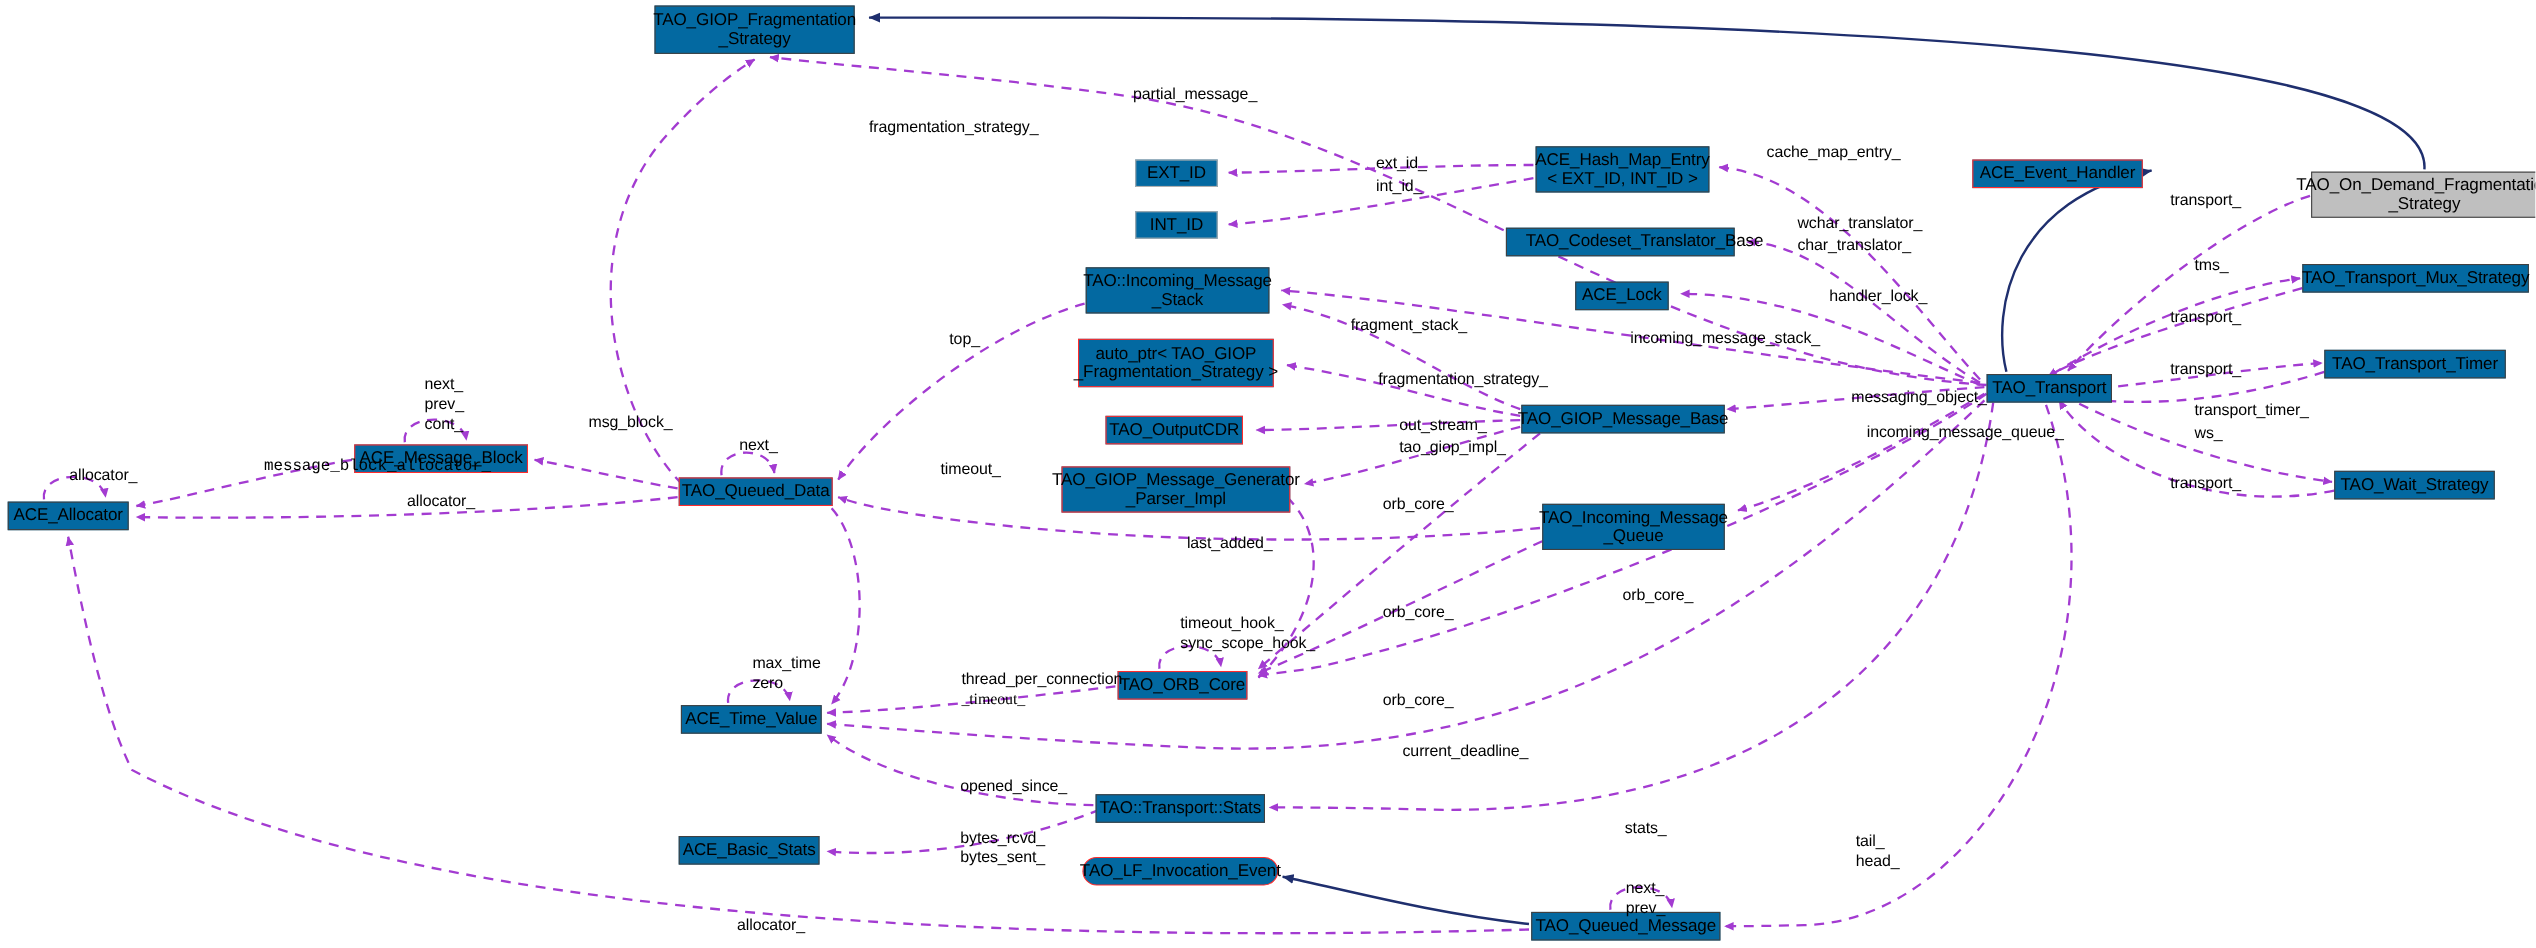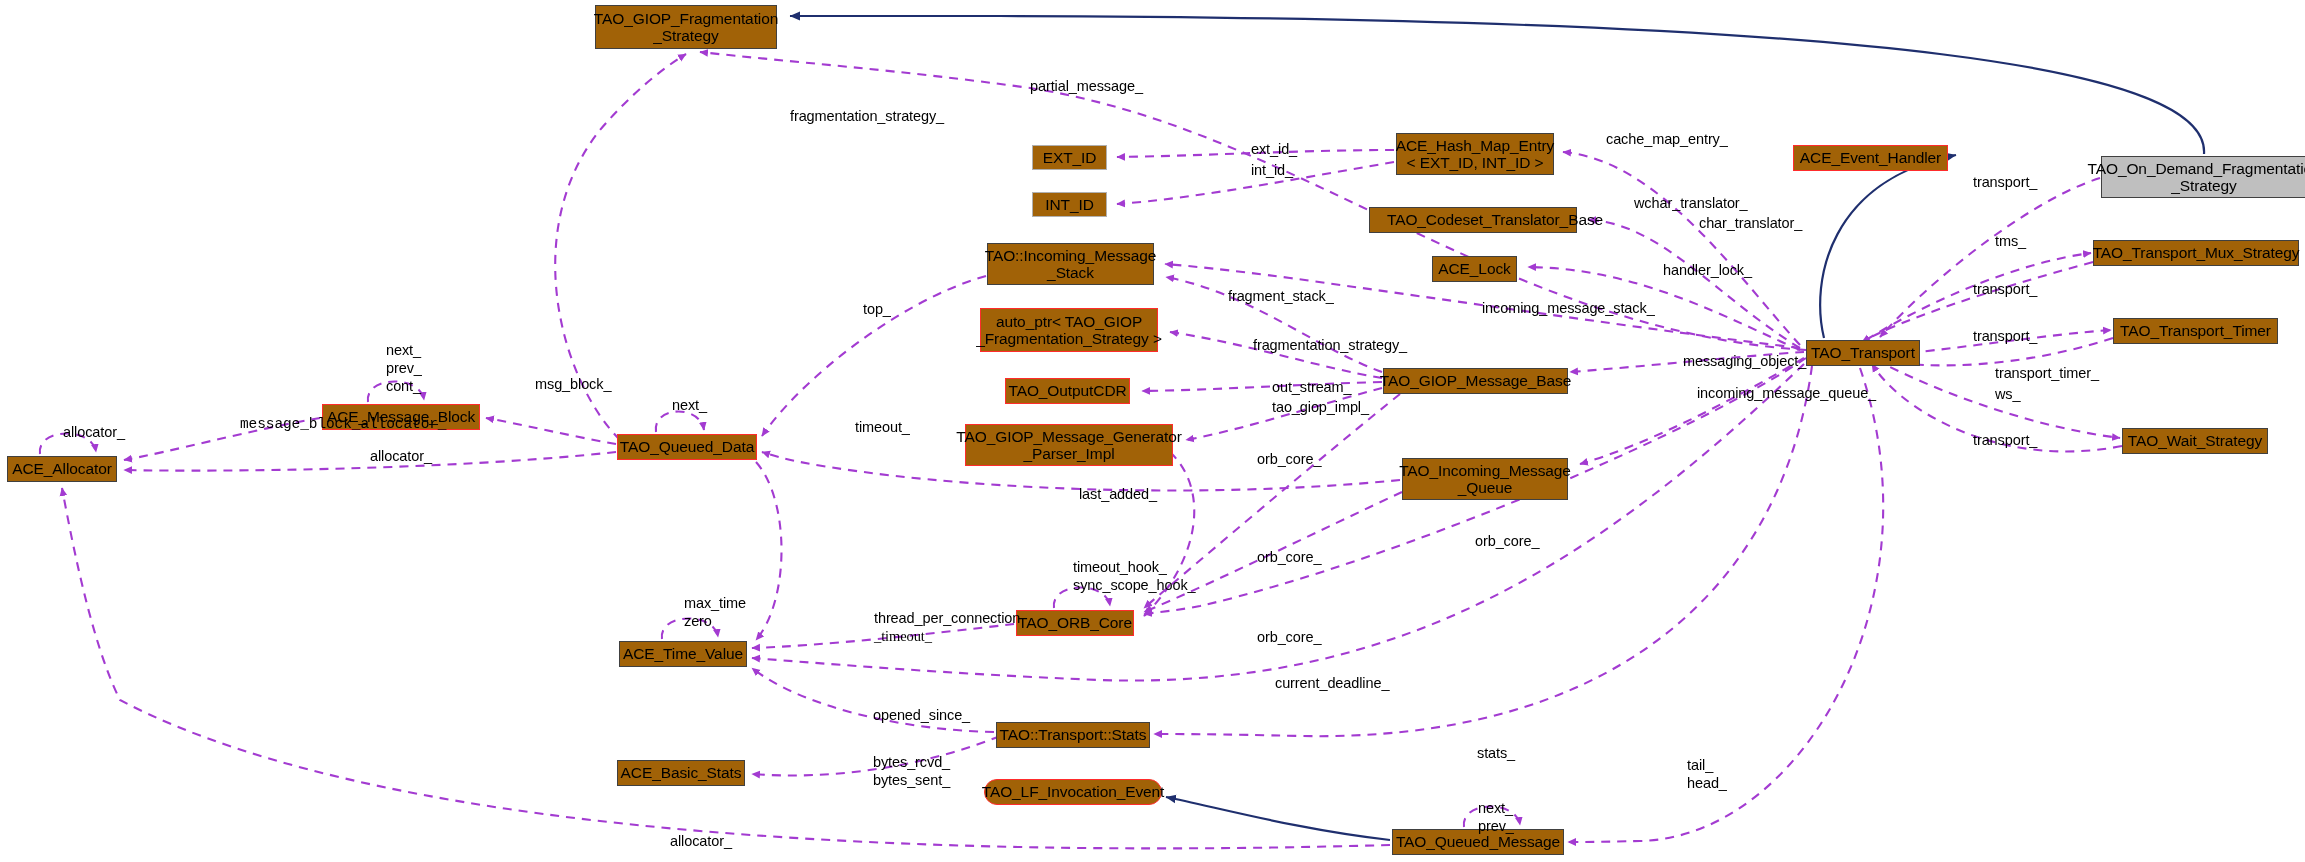--- a/index.html
+++ b/index.html
@@ -25,21 +25,21 @@
   .node {
     position: absolute;
     box-sizing: border-box;
     display: flex;
     align-items: center;
     justify-content: center;
     text-align: center;
     line-height: 1.12;
     font-size: 15.5px;
     color: #000000;
-    background: #a16207;
+    background: #0369a1;
     white-space: pre;
     letter-spacing: -0.1px;
   }
   .node.black {
     border: 1.6px solid #404040;
   }
   .node.red {
     border: 1.6px solid #ff2c2c;
   }
   .node.thin {
@@ -202,21 +202,21 @@
   <div class="node red" style="left:984px;  top:779px; width:178px; height:26px;border-radius:13px;">TAO_LF_Invocation_Event</div>
   <div class="node black" style="left:1392px; top:829px; width:172px; height:26px;">TAO_Queued_Message</div>
 
   <div class="edge-label" style="left:1030px; top:78px;">partial_message_</div>
   <div class="edge-label" style="left:790px;  top:108px;">fragmentation_strategy_</div>
   <div class="edge-label" style="left:1606px; top:131px;">cache_map_entry_</div>
   <div class="edge-label" style="left:1251px; top:141px;">ext_id_</div>
   <div class="edge-label" style="left:1251px; top:162px;">int_id_</div>
   <div class="edge-label" style="left:1973px; top:174px;">transport_</div>
   <div class="edge-label" style="left:1634px; top:195px;">wchar_translator_</div>
-  <div class="edge-label" style="left:1699px; top:215px;">char_translator_</div>
+  <div class="edge-label" style="left:1634px; top:215px;">char_translator_</div>
   <div class="edge-label" style="left:1995px; top:233px;">tms_</div>
   <div class="edge-label" style="left:1663px; top:262px;">handler_lock_</div>
   <div class="edge-label" style="left:1973px; top:281px;">transport_</div>
   <div class="edge-label" style="left:863px;  top:301px;">top_</div>
   <div class="edge-label" style="left:1228px; top:288px;">fragment_stack_</div>
   <div class="edge-label" style="left:1482px; top:300px;">incoming_message_stack_</div>
   <div class="edge-label" style="left:1973px; top:328px;">transport_</div>
   <div class="edge-label" style="left:1253px; top:337px;">fragmentation_strategy_</div>
   <div class="edge-label" style="left:672px;  top:397px;">next_</div>
   <div class="edge-label" style="left:535px;  top:376px;">msg_block_</div>

